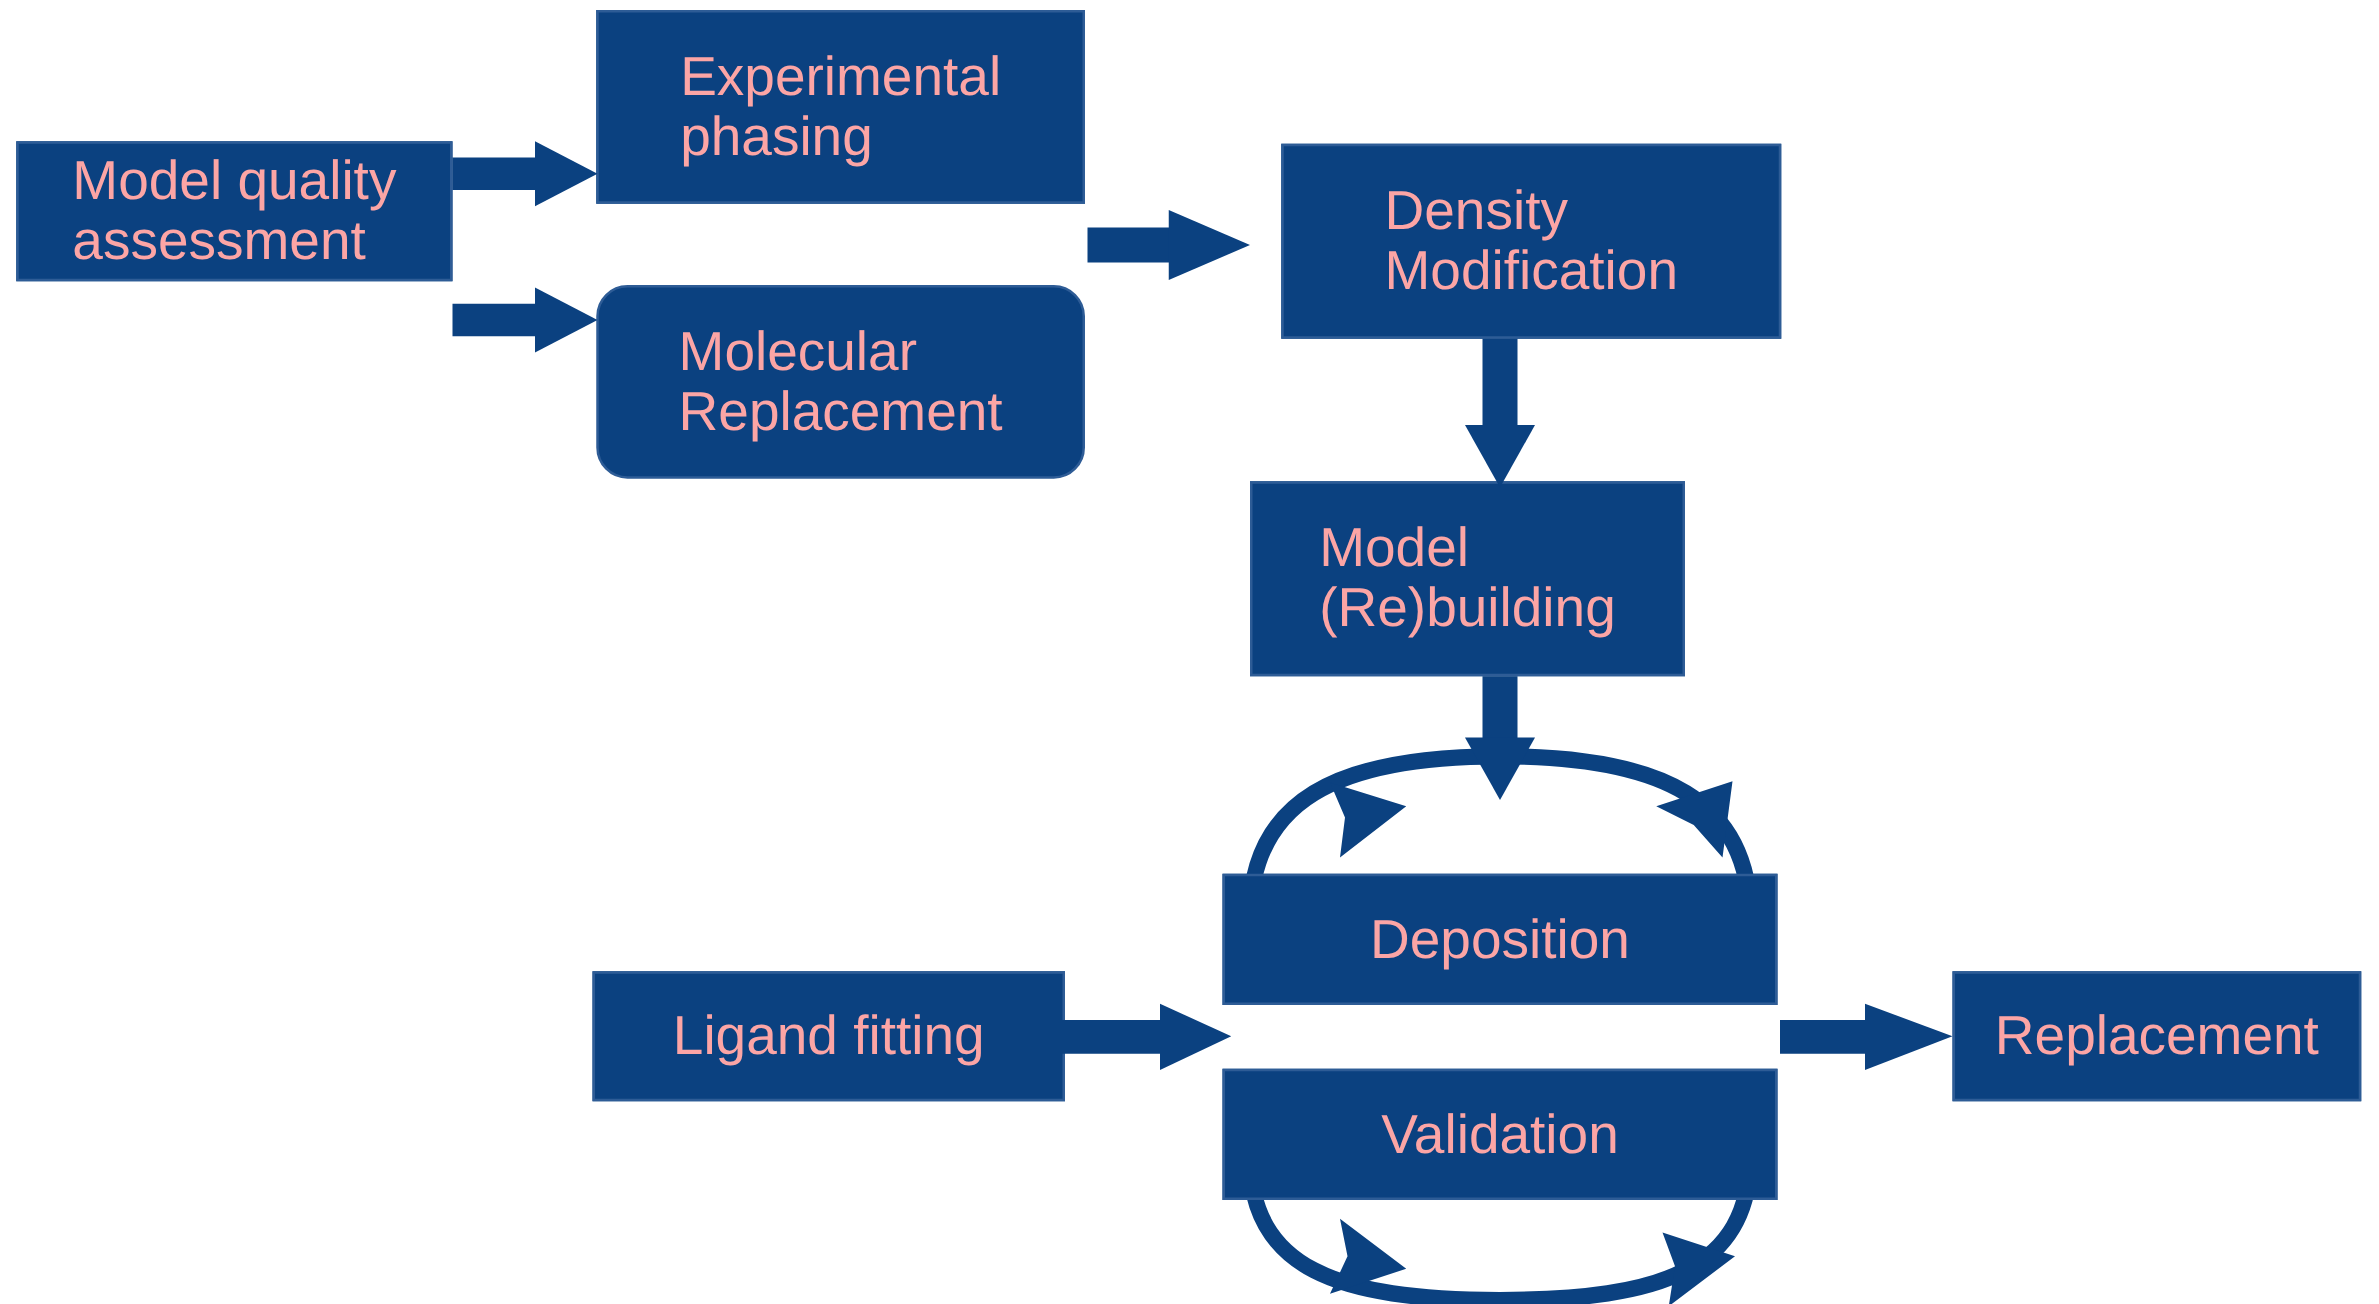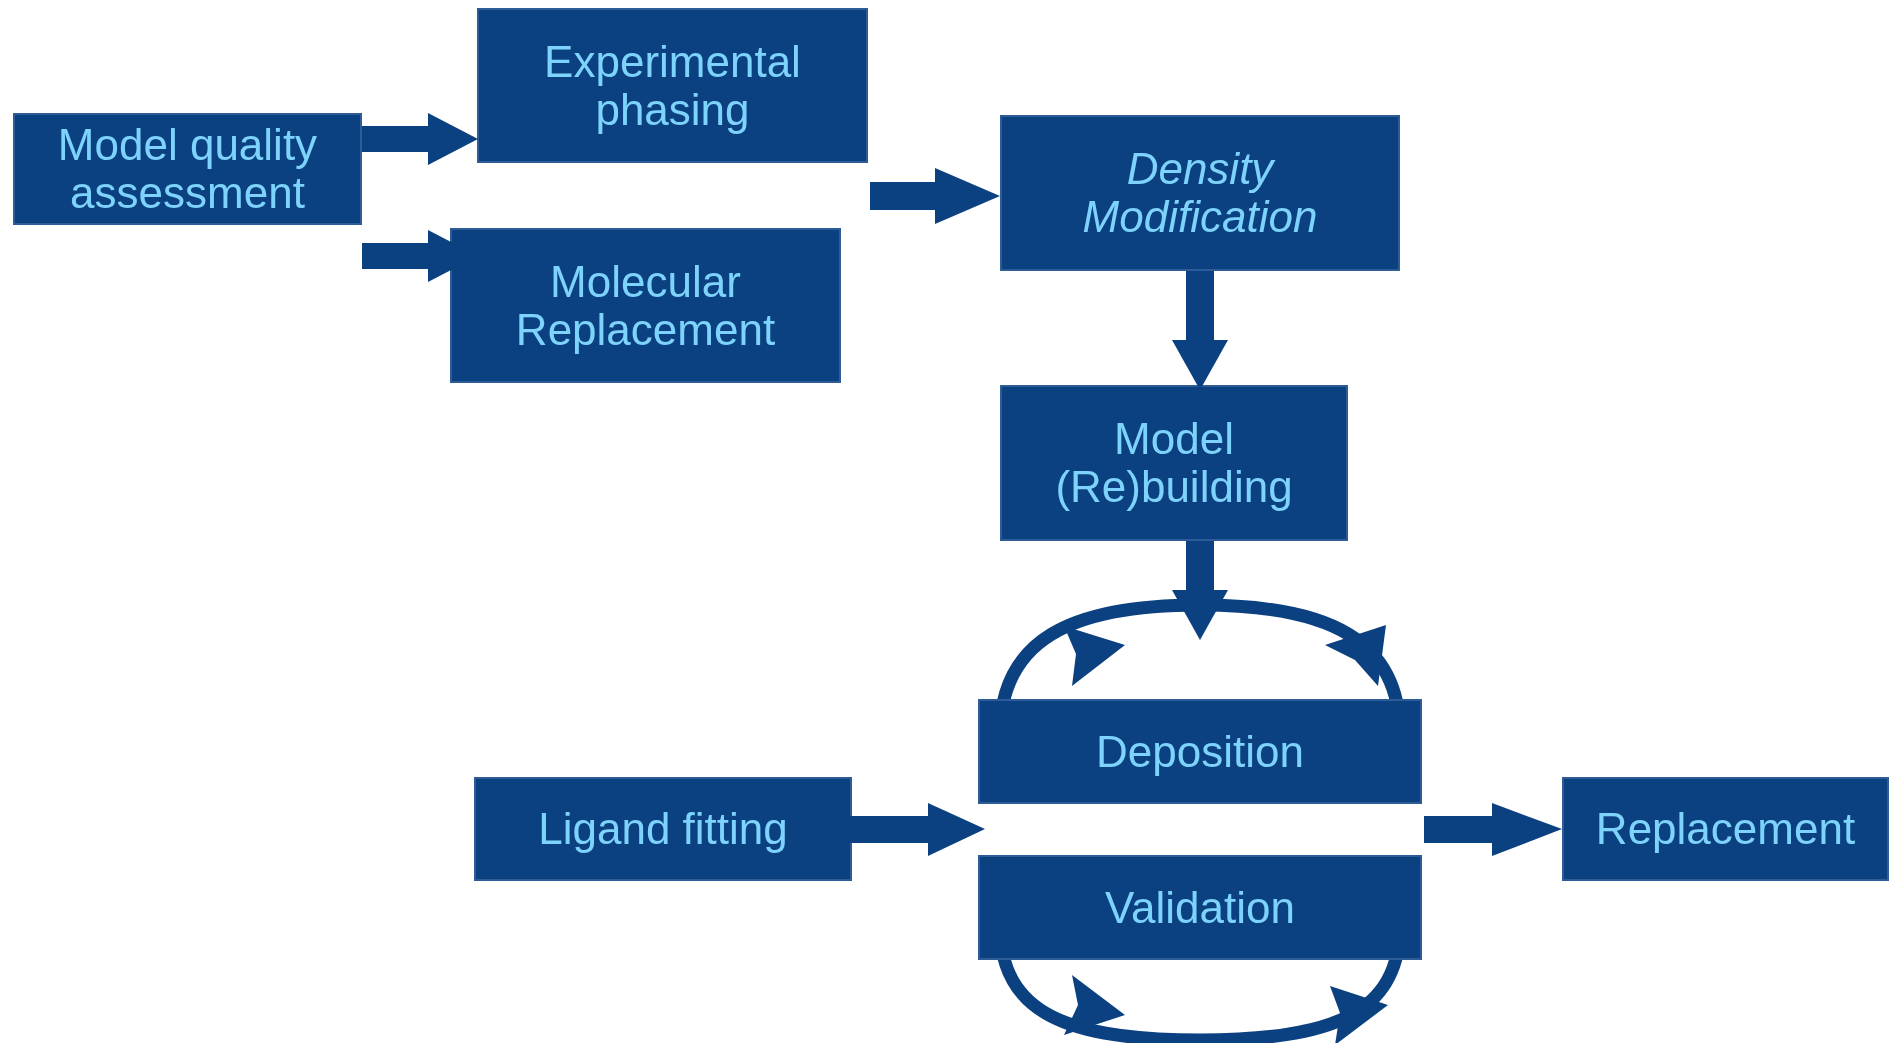--- a/index.html
+++ b/index.html
@@ -18,25 +18,24 @@
     position: absolute;
     left: 0; top: 0;
     width: 1903px;
     height: 1043px;
   }
   .node {
     position: absolute;
     background: #0B4180;
     border: 2px solid #2E5C96;
     box-sizing: border-box;
-    color: #7dd3fc;
+    color: #fca5a5;
     display: flex;
     align-items: center;
     justify-content: center;
-    text-align: center;
     line-height: 1.08;
     font-family: "Liberation Sans", sans-serif;
     font-size: 44px;
     font-weight: 400;
     white-space: pre-line;
     z-index: 5;
   }
   svg.arrows {
     position: absolute;
     left: 0; top: 0;
@@ -70,24 +69,24 @@
       <polygon points="1330,986 1388,1005 1335,1045 1340,1013"></polygon>
     </g>
   </svg>
 
   <div class="node" style="left:13px; top:113px; width:349px; height:112px;">Model quality
 assessment</div>
 
   <div class="node" style="left:477px; top:8px; width:391px; height:155px;">Experimental
 phasing</div>
 
-  <div class="node" style="left:450px; top:228px; width:391px; height:155px;">Molecular
+  <div class="node" style="left:477px; top:228px; width:391px; height:155px;border-radius:25px;">Molecular
 Replacement</div>
 
-  <div class="node" style="left:1000px; top:115px; width:400px; height:156px;font-style:italic;">Density
+  <div class="node" style="left:1025px; top:115px; width:400px; height:156px;">Density
 Modification</div>
 
   <div class="node" style="left:1000px; top:385px; width:348px; height:156px;">Model
 (Re)building</div>
 
   <div class="node" style="left:978px; top:699px; width:444px; height:105px;">Deposition</div>
 
   <div class="node" style="left:978px; top:855px; width:444px; height:105px;">Validation</div>
 
   <div class="node" style="left:474px; top:777px; width:378px; height:104px;">Ligand fitting</div>

